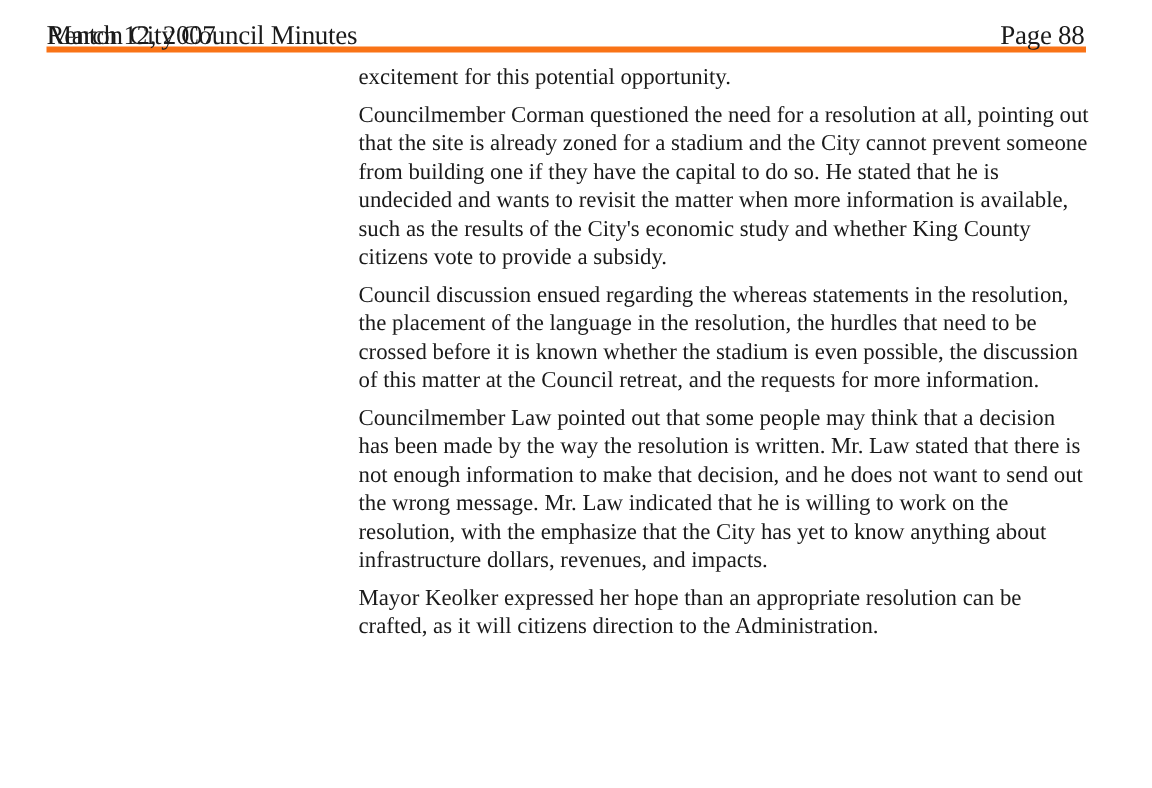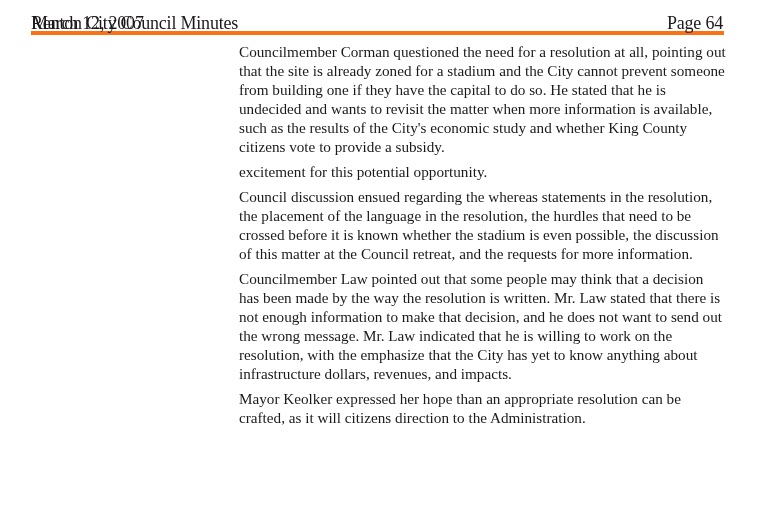--- a/index.html
+++ b/index.html
@@ -45,31 +45,31 @@
       margin: 0 0 6px 0;
       white-space: pre-line;
     }
   </style>
 </head>
 <body>
 
 <div class="page-header">
   <span class="hdr-date">March 12, 2007</span>
   <span class="hdr-title">Renton City Council Minutes</span>
-  <span class="hdr-page">Page 64</span>
+  <span class="hdr-page">Page 88</span>
 </div>
 
 <div class="body-text">
+  <p>excitement for this potential opportunity.</p>
   <p>Councilmember Corman questioned the need for a resolution at all, pointing out
 that the site is already zoned for a stadium and the City cannot prevent someone
 from building one if they have the capital to do so.  He stated that he is
 undecided and wants to revisit the matter when more information is available,
 such as the results of the City's economic study and whether King County
 citizens vote to provide a subsidy.</p>
-  <p>excitement for this potential opportunity.</p>
   <p>Council discussion ensued regarding the whereas statements in the resolution,
 the placement of the language in the resolution, the hurdles that need to be
 crossed before it is known whether the stadium is even possible, the discussion
 of this matter at the Council retreat, and the requests for more information.</p>
   <p>Councilmember Law pointed out that some people may think that a decision
 has been made by the way the resolution is written.  Mr. Law stated that there is
 not enough information to make that decision, and he does not want to send out
 the wrong message.  Mr. Law indicated that he is willing to work on the
 resolution, with the emphasize that the City has yet to know anything about
 infrastructure dollars, revenues, and impacts.</p>

